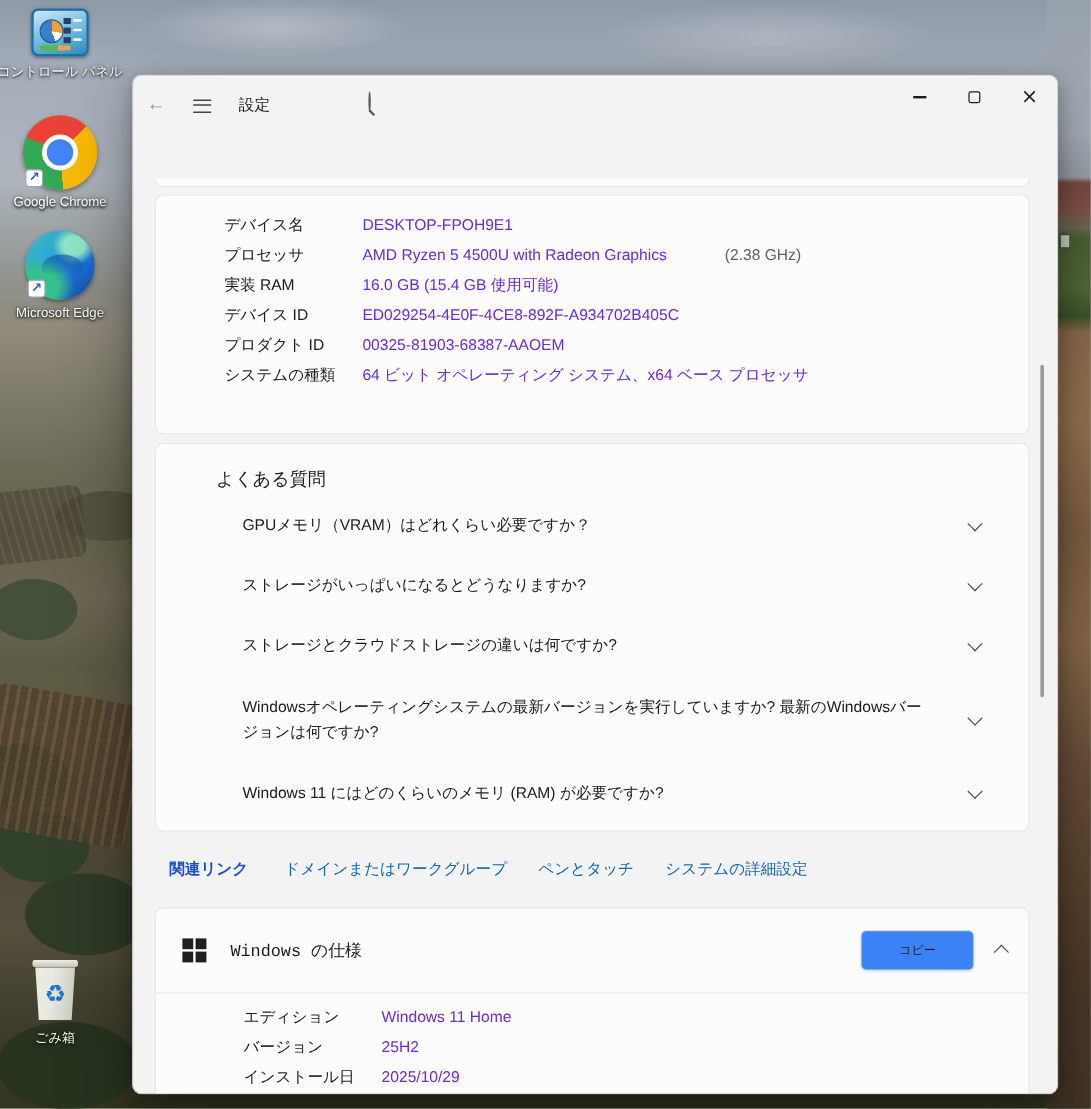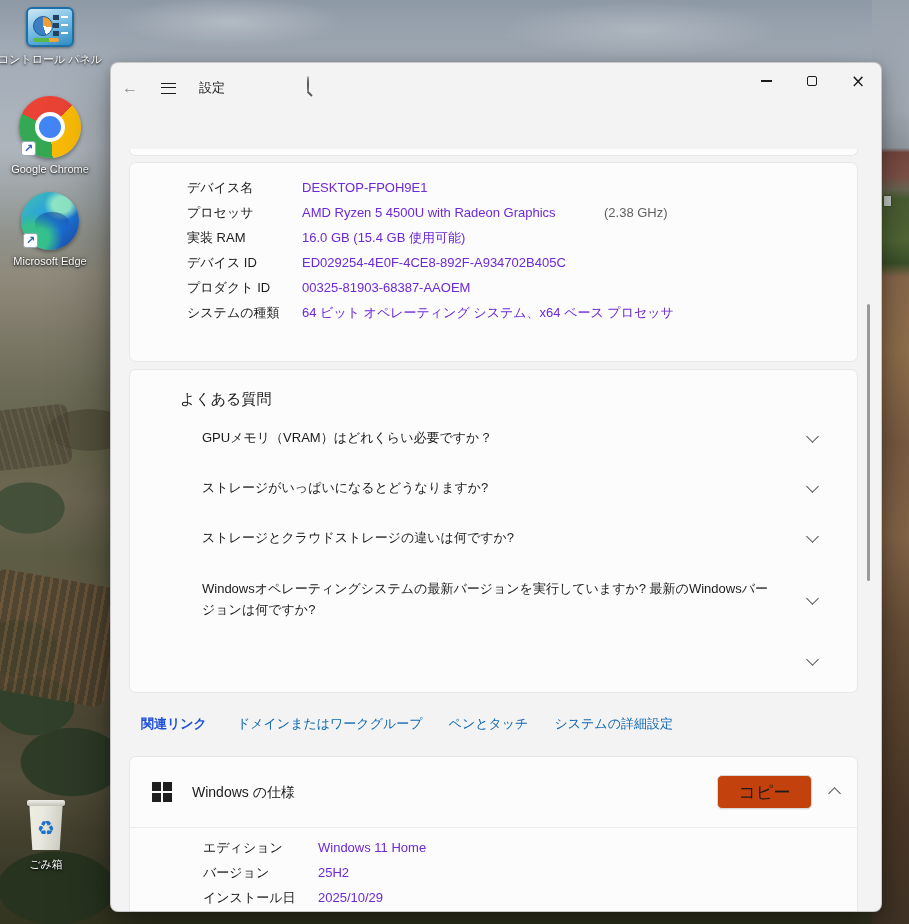--- a/index.html
+++ b/index.html
@@ -147,24 +147,24 @@
   .links-row { position:absolute; left:18px; top:636px; width:729px; height:50px;
     display:flex; align-items:center; }
   .links-title { font-weight:700; margin-left:12px; margin-right:30px; color:#1d4ed8; }
   .link { color:#0f67b1; margin-right:26px; text-decoration:none; cursor:pointer; }
 
   .spec-card { top:693px; height:162px; }
   .spec-header { position:absolute; left:0; right:0; top:0; height:70px; }
   .winlogo { position:absolute; left:22px; top:25px; display:grid;
     grid-template-columns:9px 9px; grid-auto-rows:9px; gap:2px; }
   .winlogo span { background:#1f1f1f; }
-  .spec-title { position:absolute; left:62px; top:27px; font-size:14px; color:#1b1b1b; }
+  .spec-title { position:absolute; left:62px; top:27px; font-size:14px; color:#1b1b1b;font-family:Liberation Mono, monospace; }
   .copy-btn { position:absolute; right:45px; top:18px; width:95px; height:34px;
-    background:#c2410c; border:1px solid #d9d9d9; border-radius:5px;
-    font-size:17px; color:#1b1b1b; display:flex; align-items:center; justify-content:center;
+    background:#3b82f6; border:1px solid #d9d9d9; border-radius:5px;
+    font-size:10px; color:#1b1b1b; display:flex; align-items:center; justify-content:center;
     font-family:inherit; box-shadow:0 1px 1px rgba(0,0,0,.05); }
   .spec-chev { position:absolute; right:18px; top:32px; }
   .spec-divider { position:absolute; left:0; right:0; top:70px; height:1px; background:#ececec; }
   .spec-rows { position:absolute; left:16px; right:0; top:78px; }
   .spec-row { position:relative; height:25px; display:flex; align-items:center; }
 
   .scrollbar-thumb { position:absolute; left:756px; top:241px; width:3px; height:277px;
     background:#9a9a9a; border-radius:2px; }
 </style>
 </head>
@@ -280,20 +280,21 @@
 
     <div class="faq-item" style="top:107px;">ストレージがいっぱいになるとどうなりますか?</div>
     <span class="chev chev-down faq-chev" style="top:112px;"></span>
 
     <div class="faq-item" style="top:157px;">ストレージとクラウドストレージの違いは何ですか?</div>
     <span class="chev chev-down faq-chev" style="top:162px;"></span>
 
     <div class="faq-item" style="top:208px;">Windowsオペレーティングシステムの最新バージョンを実行していますか? 最新のWindowsバージョンは何ですか?</div>
     <span class="chev chev-down faq-chev" style="top:224px;"></span>
 
+    <div class="faq-item" style="top:280px;">Windows 11 にはどのくらいのメモリ (RAM) が必要ですか?</div>
     <span class="chev chev-down faq-chev" style="top:285px;"></span>
   </div>
 
   <div class="links-row">
     <span class="links-title">関連リンク</span>
     <a class="link">ドメインまたはワークグループ</a>
     <a class="link">ペンとタッチ</a>
     <a class="link">システムの詳細設定</a>
   </div>
 

